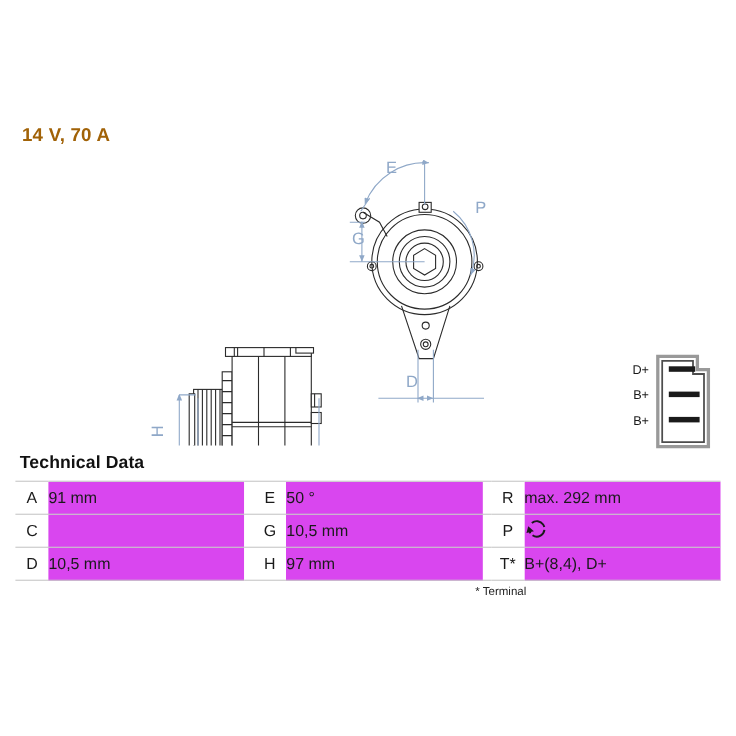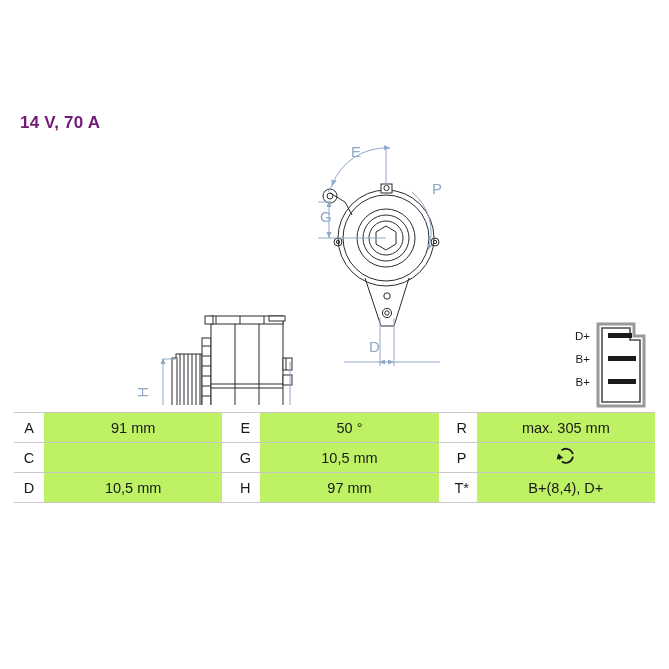--- a/index.html
+++ b/index.html
@@ -17,21 +17,21 @@
   }
 
   
   #rating-title {
     position: absolute;
     left: 20px;
     top: 113px;
     font-size: 17px;
     font-weight: bold;
     letter-spacing: 0.2px;
-    color: #701a75;
+    color: #a16207;
   }
 
   
   #drawings {
     position: absolute;
     left: 0;
     top: 130px;
     width: 669px;
     height: 275px;
   }
@@ -75,23 +75,22 @@
   }
   table.tech tr:last-child td {
     border-bottom: 1px solid #c8c8c8;
   }
   td.key {
     background: #ffffff;
     text-align: center;
     width: 30px;
   }
   td.val {
-    background: #bef264;
+    background: #d946ef;
     padding-left: 9px;
-    text-align: center;
   }
   td.gap {
     background: #ffffff;
     width: 8px;
     border-top-color: #c8c8c8;
   }
   .rot-icon {
     display: inline-block;
     vertical-align: -5px;
   }
@@ -265,32 +264,33 @@
     </g>
     <g fill="#1a1a1a">
       <rect x="36" y="15" width="24" height="5"></rect>
       <rect x="36" y="38" width="28" height="5"></rect>
       <rect x="36" y="61" width="28" height="5"></rect>
     </g>
   </svg>
 </div>
 
 <div id="tech-section">
+  <div id="tech-heading">Technical Data</div>
 
   <table class="tech">
     <tbody>
       <tr>
         <td class="key">A</td>
         <td class="val">91 mm</td>
         <td class="gap"></td>
         <td class="key">E</td>
         <td class="val">50 °</td>
         <td class="gap"></td>
         <td class="key">R</td>
-        <td class="val">max. 305 mm</td>
+        <td class="val">max. 292 mm</td>
       </tr>
       <tr>
         <td class="key">C</td>
         <td class="val"></td>
         <td class="gap"></td>
         <td class="key">G</td>
         <td class="val">10,5 mm</td>
         <td class="gap"></td>
         <td class="key">P</td>
         <td class="val">
@@ -308,13 +308,14 @@
         <td class="gap"></td>
         <td class="key">H</td>
         <td class="val">97 mm</td>
         <td class="gap"></td>
         <td class="key">T*</td>
         <td class="val">B+(8,4), D+</td>
       </tr>
     </tbody>
   </table>
 
+  <div id="footnote">* Terminal</div>
 </div>
 
 </body></html>

